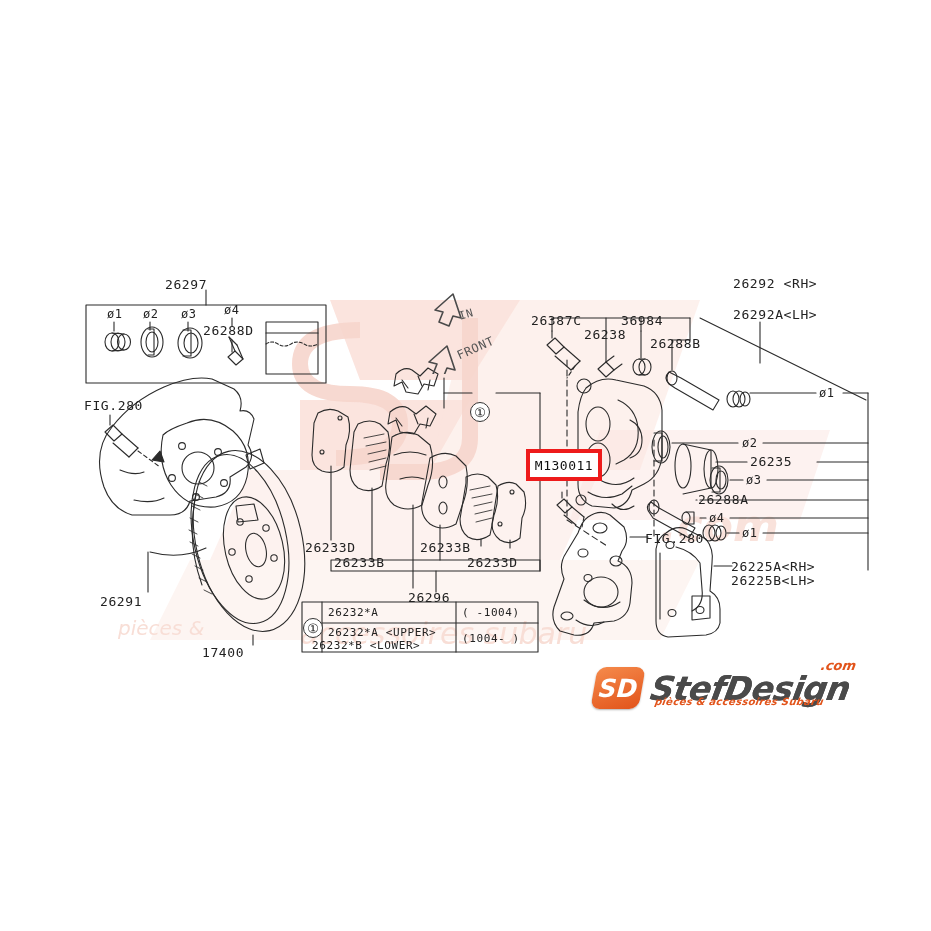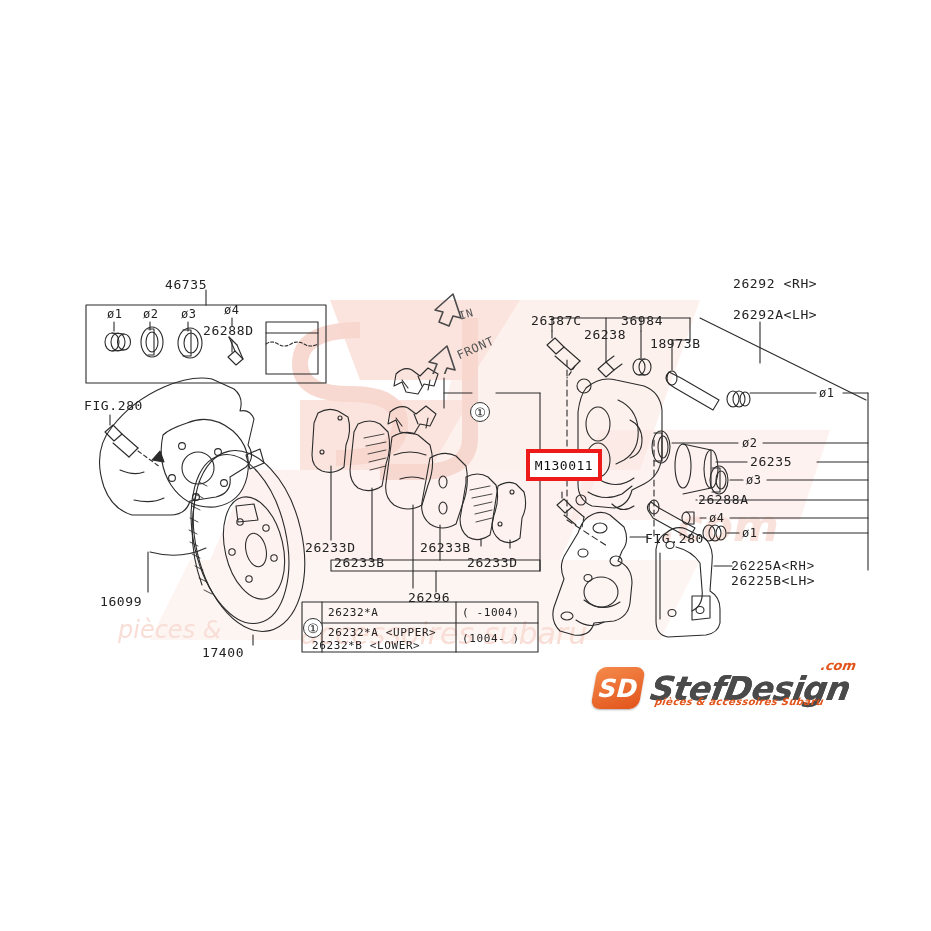--- a/index.html
+++ b/index.html
@@ -48,21 +48,21 @@
       <path d="M470 300 L700 300 L640 470 L430 470 Z" opacity="0.55"></path>
       <path d="M250 470 L600 470 L560 560 L210 560 Z" opacity="0.5"></path>
       <path d="M600 430 L830 430 L800 520 L570 520 Z" opacity="0.45"></path>
       <path d="M190 560 L700 560 L660 640 L150 640 Z" opacity="0.4"></path>
     </g>
     <g fill="none" stroke="#f7d5cc" stroke-width="16" opacity="0.9">
       <path d="M360 330 q -60 0 -60 34 q 0 30 50 30 q 50 0 50 30 q 0 34 -64 34"></path>
       <path d="M470 318 l 0 120 q 0 34 -50 34 l -40 0"></path>
     </g>
   </svg>
-  <div class="wm-text" style="left:118px;top:616px;font-size:24px;color:#f8ded6;">pièces &amp;</div>
+  <div class="wm-text" style="left:118px;top:616px;font-size:20px;color:#f8ded6;">pièces &amp;</div>
   <div class="wm-text" style="left:300px;top:616px;font-size:30px;color:#f8ded6;">accessoires subaru</div>
   <div class="wm-text" style="left:660px;top:500px;font-size:44px;color:#f9e2db;font-weight:bold;">.com</div>
 </div>
 
 <svg id="canvas" viewBox="0 0 931 931">
   <g fill="none" stroke="#2b2b2b" stroke-width="1.1" stroke-linejoin="round" stroke-linecap="round">
 
     <rect x="86" y="305" width="240" height="78"></rect>
     <line x1="206" y1="305" x2="206" y2="290"></line>
 
@@ -393,29 +393,29 @@
       <path d="M660 553 l0 66"></path>
       <ellipse cx="670" cy="545" rx="4" ry="3.5"></ellipse>
       <ellipse cx="672" cy="613" rx="4" ry="3.5"></ellipse>
       <ellipse cx="700" cy="610" rx="4" ry="3.5"></ellipse>
       <path d="M692 596 l18 0 l0 22 l-18 2 z"></path>
     </g>
     <line x1="714" y1="566" x2="732" y2="566"></line>
   </g>
 </svg>
 
-<div class="lbl" style="left:165px;top:277px;">46735</div>
+<div class="lbl" style="left:165px;top:277px;">26297</div>
 <div class="lbl sm" style="left:107px;top:307px;">ø1</div>
 <div class="lbl sm" style="left:143px;top:307px;">ø2</div>
 <div class="lbl sm" style="left:181px;top:307px;">ø3</div>
 <div class="lbl sm" style="left:224px;top:303px;">ø4</div>
 <div class="lbl" style="left:203px;top:323px;">26288D</div>
 
 <div class="lbl" style="left:84px;top:398px;">FIG.280</div>
-<div class="lbl" style="left:100px;top:594px;">16099</div>
+<div class="lbl" style="left:100px;top:594px;">26291</div>
 <div class="lbl" style="left:202px;top:645px;">17400</div>
 
 <div class="lbl" style="left:305px;top:540px;">26233D</div>
 <div class="lbl" style="left:334px;top:555px;">26233B</div>
 <div class="lbl" style="left:420px;top:540px;">26233B</div>
 <div class="lbl" style="left:467px;top:555px;">26233D</div>
 <div class="lbl" style="left:408px;top:590px;">26296</div>
 
 <div class="circnum" style="left:470px;top:402px;width:18px;height:18px;">①</div>
 <div class="circnum" style="left:303px;top:618px;width:18px;height:18px;">①</div>
@@ -431,33 +431,33 @@
 <svg class="wm" style="left:425px;top:288px;" width="110" height="86" viewBox="0 0 110 86">
   <g fill="none" stroke="#4a4a4a" stroke-width="1.6" stroke-linejoin="round">
     <path d="M28 6 l-18 16 l8 2 l-4 10 l10 4 l4 -10 l8 2 z"></path>
     <path d="M22 58 l-18 16 l8 2 l-4 10 l10 4 l4 -10 l8 2 z"></path>
   </g>
 </svg>
 
 <div class="lbl" style="left:531px;top:313px;">26387C</div>
 <div class="lbl" style="left:584px;top:327px;">26238</div>
 <div class="lbl" style="left:621px;top:313px;">36984</div>
-<div class="lbl" style="left:650px;top:336px;">18973B</div>
+<div class="lbl" style="left:650px;top:336px;">26288B</div>
 <div class="lbl" style="left:733px;top:276px;">26292 &lt;RH&gt;</div>
 <div class="lbl" style="left:733px;top:307px;">26292A&lt;LH&gt;</div>
 
 <div class="lbl sm" style="left:819px;top:386px;">ø1</div>
 <div class="lbl sm" style="left:742px;top:436px;">ø2</div>
 <div class="lbl" style="left:750px;top:454px;">26235</div>
 <div class="lbl sm" style="left:746px;top:473px;">ø3</div>
 <div class="lbl" style="left:698px;top:492px;">26288A</div>
 <div class="lbl sm" style="left:709px;top:511px;">ø4</div>
 <div class="lbl sm" style="left:742px;top:526px;">ø1</div>
 <div class="lbl" style="left:645px;top:531px;">FIG.280</div>
-<div class="lbl" style="left:731px;top:559px;font-family:Liberation Mono, monospace;">26225A&lt;RH&gt;</div>
+<div class="lbl" style="left:731px;top:559px;">26225A&lt;RH&gt;</div>
 <div class="lbl" style="left:731px;top:573px;">26225B&lt;LH&gt;</div>
 
 <div class="redbox" style="left:526px;top:449px;width:68px;height:24px;text-align:center;">
   <span>M130011</span>
 </div>
 
 <div class="logo" style="left:594px;top:667px;">
   <div class="logo-mark">
     <b>SD</b>
   </div>

